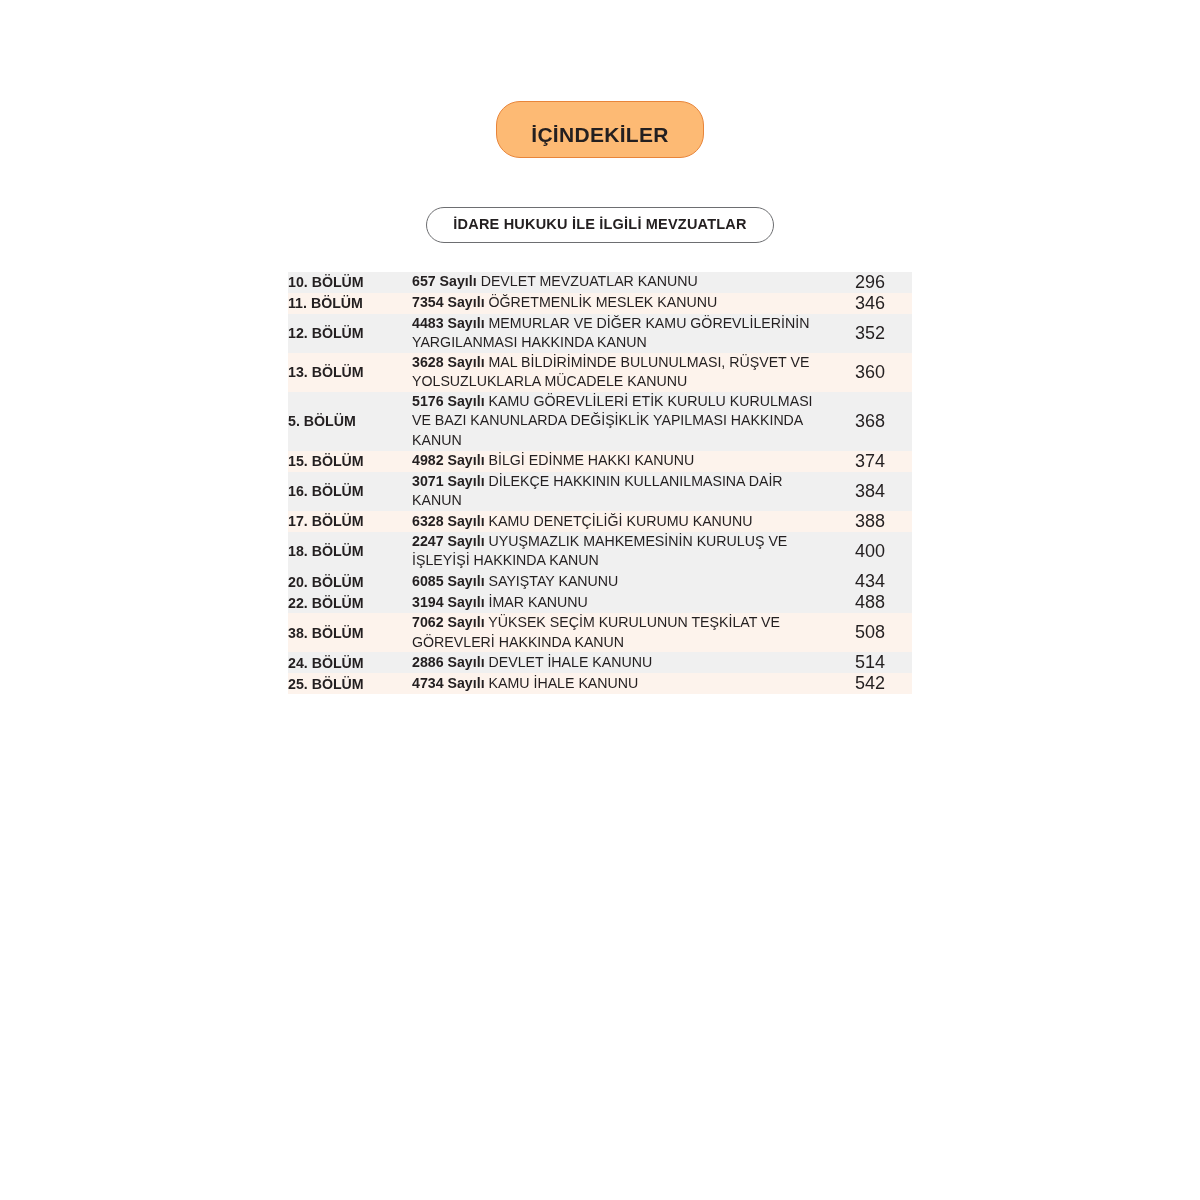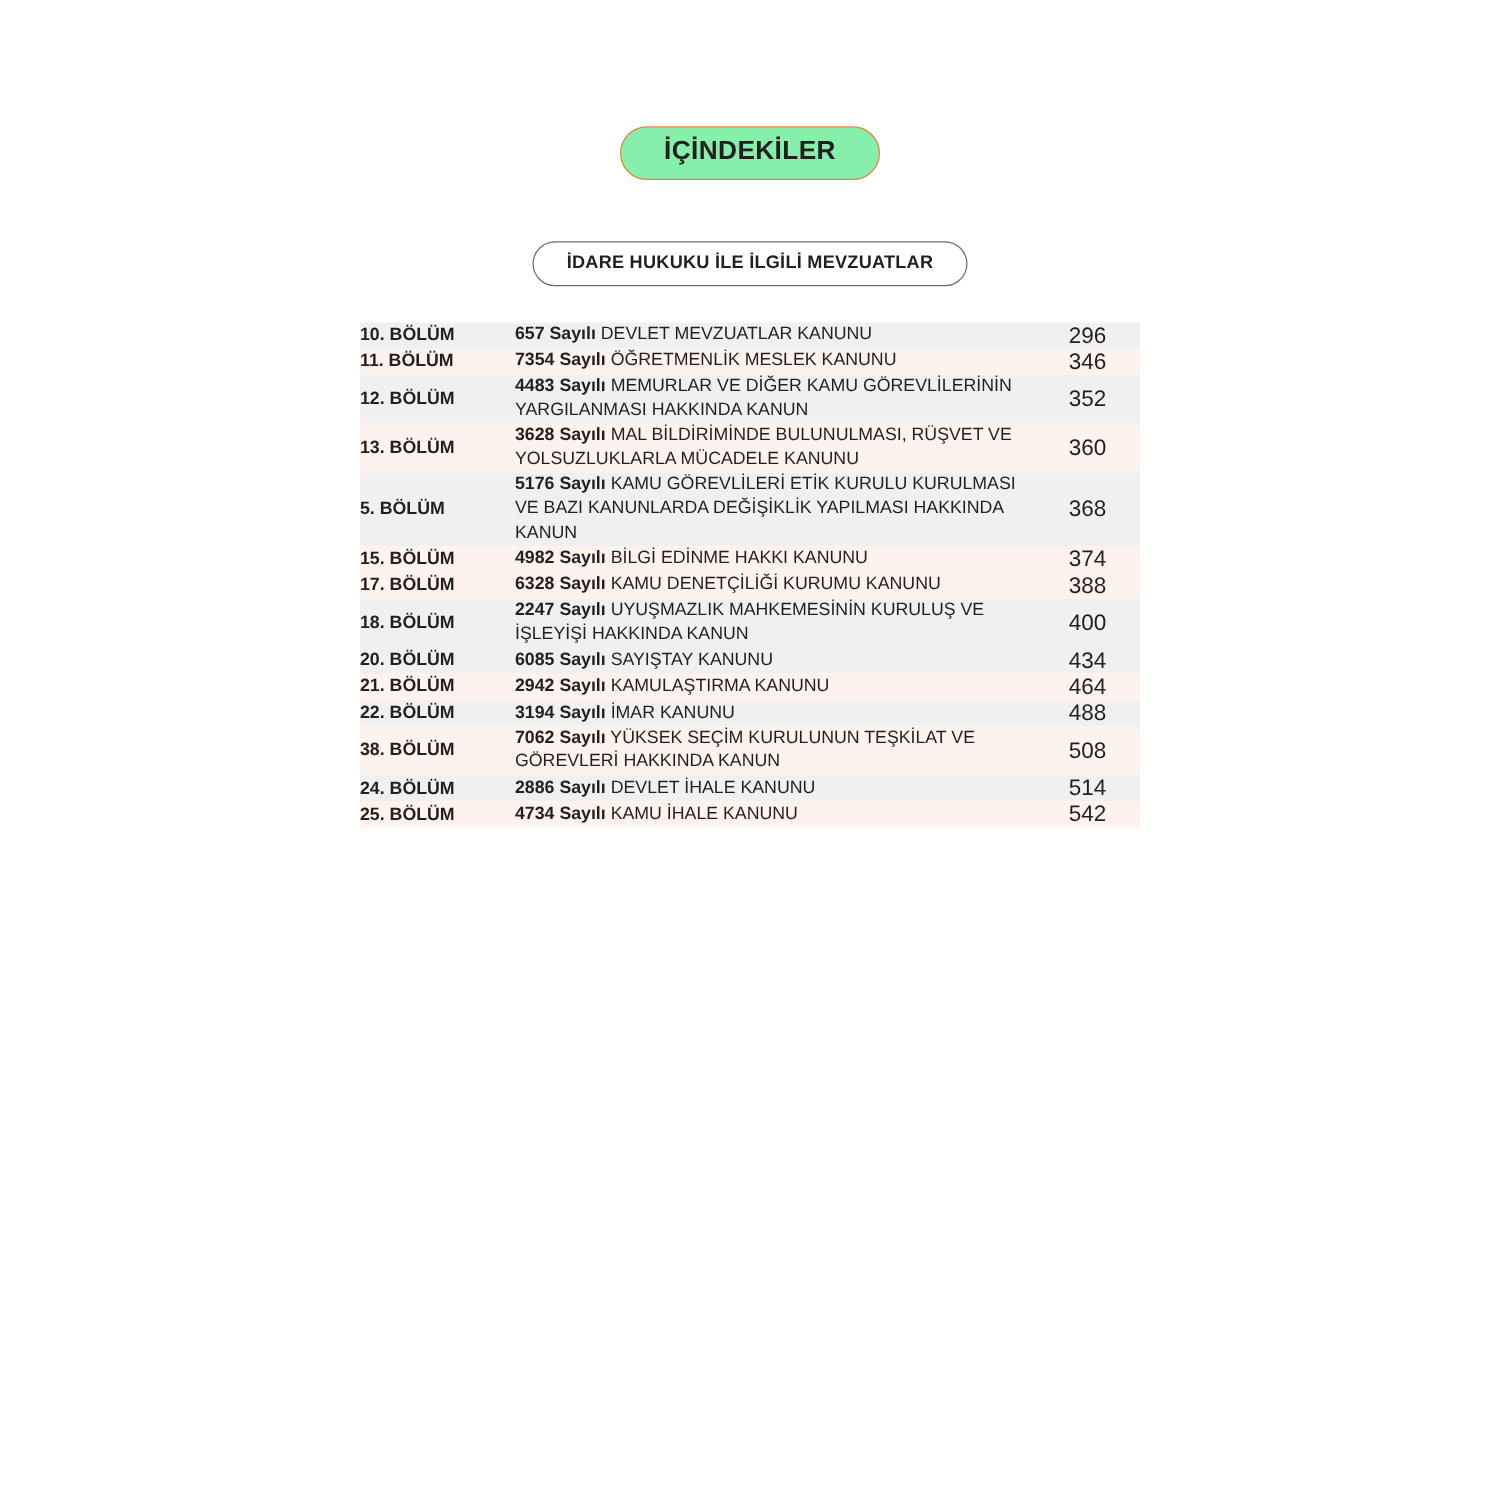--- a/index.html
+++ b/index.html
@@ -22,27 +22,27 @@
   }
   
   .title-wrap {
     display: flex;
     justify-content: center;
     margin-top: 101px;
   }
   .title-pill {
     border: 1.6px solid #e8853a;
     border-radius: 24px;
-    padding: 8px 34px 12px;
+    padding: 22px 34px 12px;
     font-size: 21px;
     font-weight: bold;
     letter-spacing: 0.3px;
     color: #231f20;
     line-height: 1;
-    background: #86efac;
+    background: #fdba74;
   }
   
   .section-wrap {
     display: flex;
     justify-content: center;
     margin-top: 49px;
   }
   .section-pill {
     border: 1.1px solid #6d6e71;
     border-radius: 19px;
@@ -132,39 +132,39 @@
         <tr class="row-even">
           <td class="c-chapter">5. BÖLÜM</td>
           <td class="c-title"><b>5176 Sayılı</b> <span>KAMU GÖREVLİLERİ ETİK KURULU KURULMASI VE BAZI KANUNLARDA DEĞİŞİKLİK YAPILMASI HAKKINDA KANUN</span></td>
           <td class="c-page">368</td>
         </tr>
         <tr class="row-odd">
           <td class="c-chapter">15. BÖLÜM</td>
           <td class="c-title"><b>4982 Sayılı</b> <span>BİLGİ EDİNME HAKKI KANUNU</span></td>
           <td class="c-page">374</td>
         </tr>
+        <tr class="row-even">
+          <td class="c-chapter">16. BÖLÜM</td>
+          <td class="c-title"><b>3071 Sayılı</b> <span>DİLEKÇE HAKKININ KULLANILMASINA DAİR KANUN</span></td>
+          <td class="c-page">384</td>
+        </tr>
         <tr class="row-odd">
           <td class="c-chapter">17. BÖLÜM</td>
           <td class="c-title"><b>6328 Sayılı</b> <span>KAMU DENETÇİLİĞİ KURUMU KANUNU</span></td>
           <td class="c-page">388</td>
         </tr>
         <tr class="row-even">
           <td class="c-chapter">18. BÖLÜM</td>
           <td class="c-title"><b>2247 Sayılı</b> <span>UYUŞMAZLIK MAHKEMESİNİN KURULUŞ VE İŞLEYİŞİ HAKKINDA KANUN</span></td>
           <td class="c-page">400</td>
         </tr>
         <tr class="row-even">
           <td class="c-chapter">20. BÖLÜM</td>
           <td class="c-title"><b>6085 Sayılı</b> <span>SAYIŞTAY KANUNU</span></td>
           <td class="c-page">434</td>
-        </tr>
-        <tr class="row-odd">
-          <td class="c-chapter">21. BÖLÜM</td>
-          <td class="c-title"><b>2942 Sayılı</b> <span>KAMULAŞTIRMA KANUNU</span></td>
-          <td class="c-page">464</td>
         </tr>
         <tr class="row-even">
           <td class="c-chapter">22. BÖLÜM</td>
           <td class="c-title"><b>3194 Sayılı</b> <span>İMAR KANUNU</span></td>
           <td class="c-page">488</td>
         </tr>
         <tr class="row-odd">
           <td class="c-chapter">38. BÖLÜM</td>
           <td class="c-title"><b>7062 Sayılı</b> <span>YÜKSEK SEÇİM KURULUNUN TEŞKİLAT VE GÖREVLERİ HAKKINDA KANUN</span></td>
           <td class="c-page">508</td>

